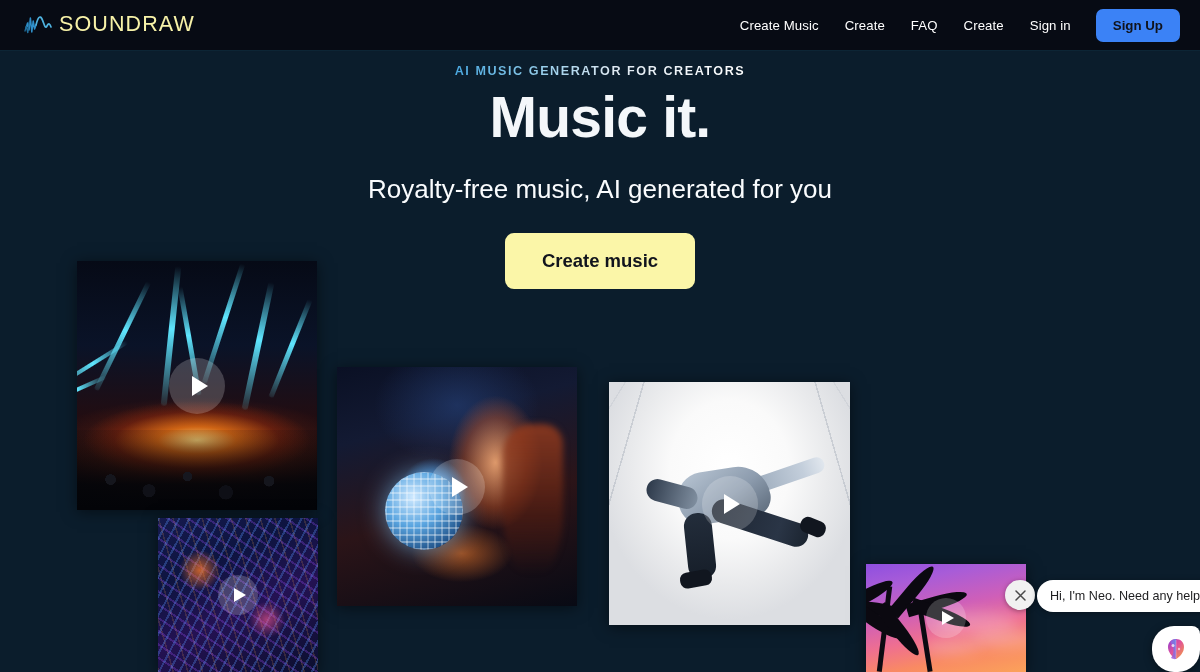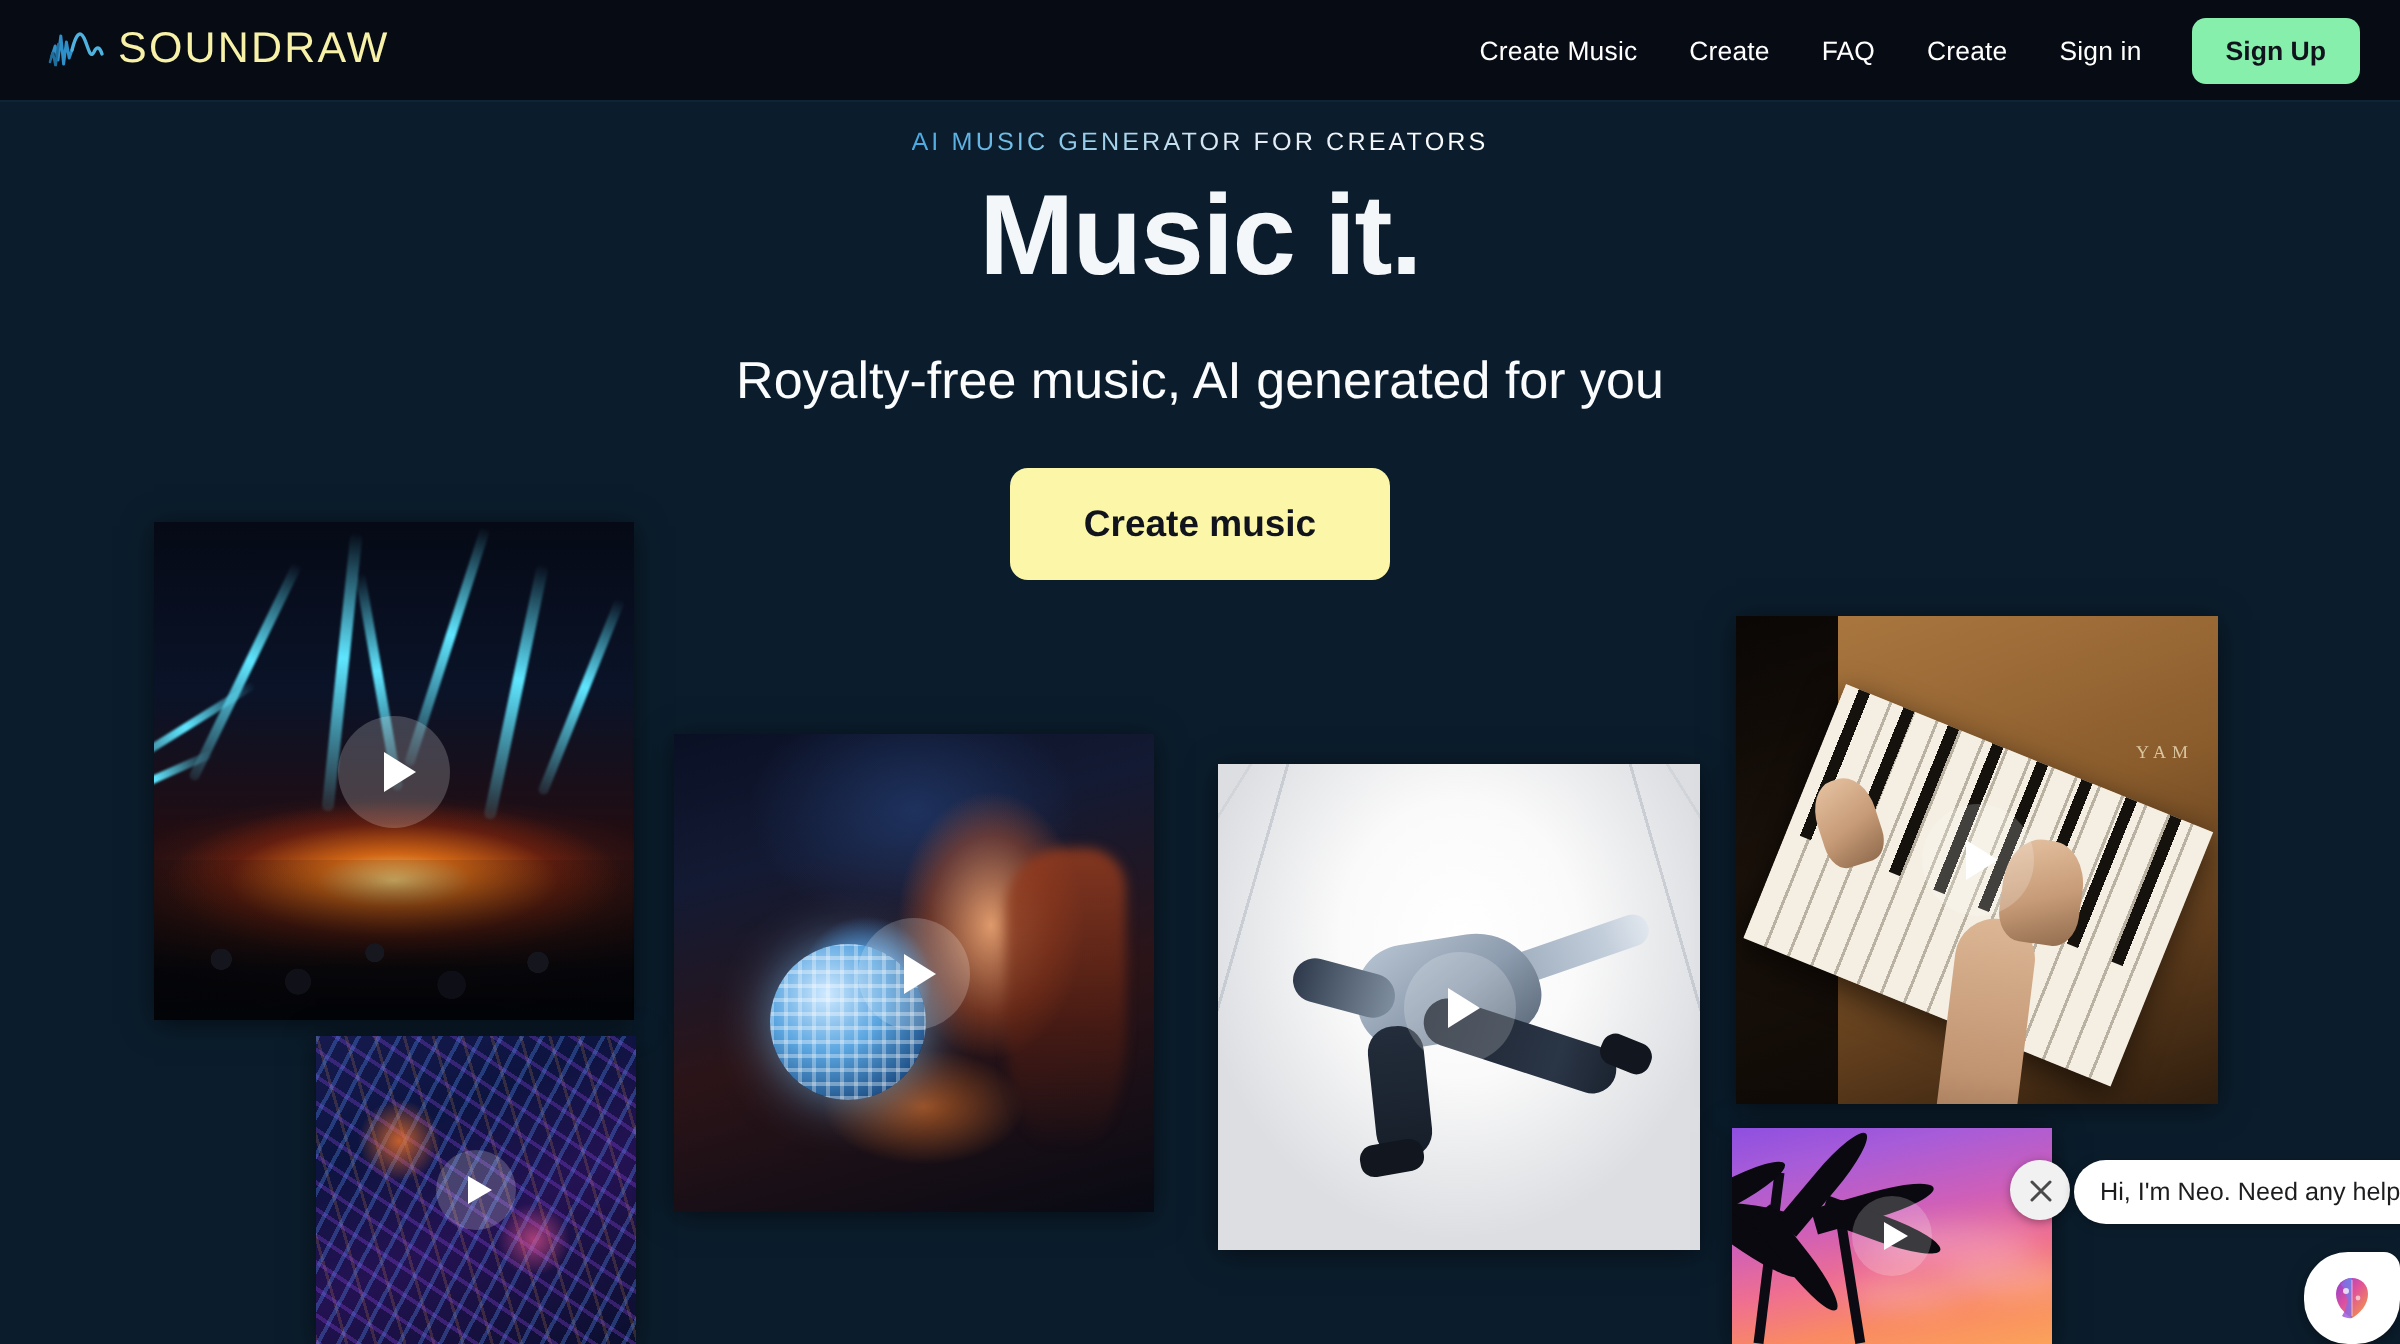--- a/index.html
+++ b/index.html
@@ -26,36 +26,36 @@
   .logo-text{
     font-size:21.5px; font-weight:normal; letter-spacing:1.1px;
     color:#f7f2a8; line-height:1;
   }
   .nav{ margin-left:auto; display:flex; align-items:center; gap:0px; }
   .nav a{
     color:#ffffff; font-size:13.2px; text-decoration:none;
     padding:6px 13px; white-space:nowrap; letter-spacing:.1px;
   }
   .signup-btn{
-    background:#86efac; color:#10131c;
+    background:#3b82f6; color:#10131c;
     font-size:13.3px; font-weight:bold;
     border:none; border-radius:7px;
     padding:9px 17px; margin-left:12px; cursor:pointer;
     font-family:"Liberation Sans", sans-serif;
   }
 
   
   .hero{
     position:absolute; top:51px; left:0; width:1200px;
     text-align:center; z-index:20; pointer-events:none;
   }
   .hero > *{ pointer-events:auto; }
   .eyebrow{
     margin-top:13px;
-    font-size:12.6px; font-weight:normal; letter-spacing:1.55px;
+    font-size:12.6px; font-weight:bold; letter-spacing:1.55px;
     background:linear-gradient(90deg,#4aa8e0 0%, #7fc4e8 22%, #dfe9f2 55%, #ffffff 100%);
     -webkit-background-clip:text; background-clip:text;
     -webkit-text-fill-color:transparent; color:transparent;
     display:inline-block;
   }
   .headline{
     margin-top:10px;
     font-size:57px; font-weight:bold; line-height:1.0;
     letter-spacing:-0.8px; color:#f4f7fa;
   }
@@ -354,35 +354,20 @@
         <div class="d-leg2"></div>
         <div class="d-shoe"></div>
         <div class="d-shoe2"></div>
       </div>
     </div>
     <div class="play">
         <i></i>
       </div>
   </div>
 
-  <div class="card" style="left:868px; top:308px; width:241px; height:244px;">
-    <div class="art art-piano">
-      <div class="p-body"></div>
-      <div class="p-keys">
-          <div class="p-blk"></div>
-        </div>
-      <div class="p-arm"></div>
-      <div class="p-hand h1"></div>
-      <div class="p-hand h2"></div>
-      <div class="p-brand">YAM</div>
-    </div>
-    <div class="play">
-        <i></i>
-      </div>
-  </div>
 
   <div class="card" style="left:866px; top:564px; width:160px; height:108px;">
     <div class="art art-sunset">
       <div class="cloud" style="left:44%; top:44%; width:82px; height:22px;"></div>
       <div class="cloud" style="left:66%; top:62%; width:64px; height:17px;"></div>
       <div class="cloud" style="left:36%; top:70%; width:56px; height:14px;"></div>
       <div class="palm" style="left:16px; top:22px; width:5px; height:86px; transform:rotate(7deg);"></div>
       <div class="palm" style="left:56px; top:36px; width:5px; height:72px; transform:rotate(-9deg);"></div>
       <div class="frond" style="left:-32px; top:26px; transform:rotate(-28deg);"></div>
       <div class="frond" style="left:-26px; top:38px; transform:rotate(6deg);"></div>

